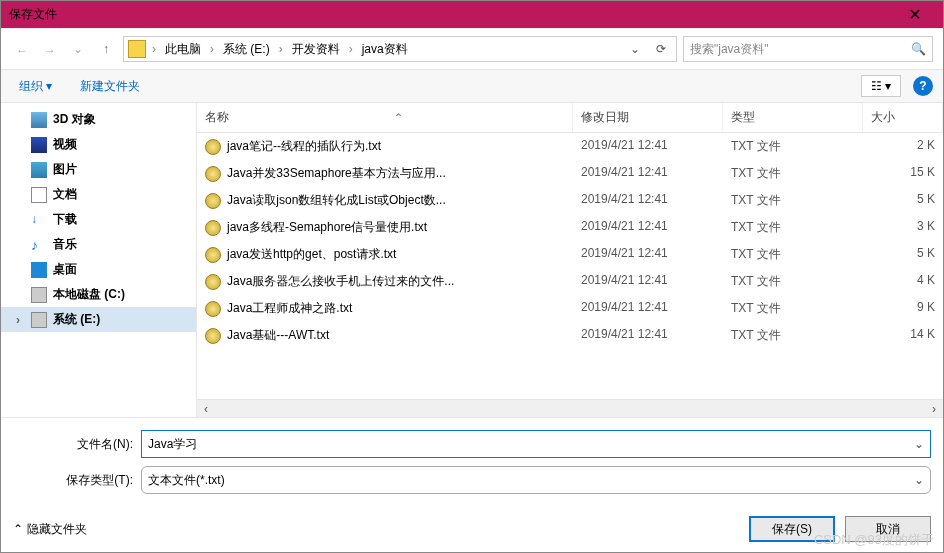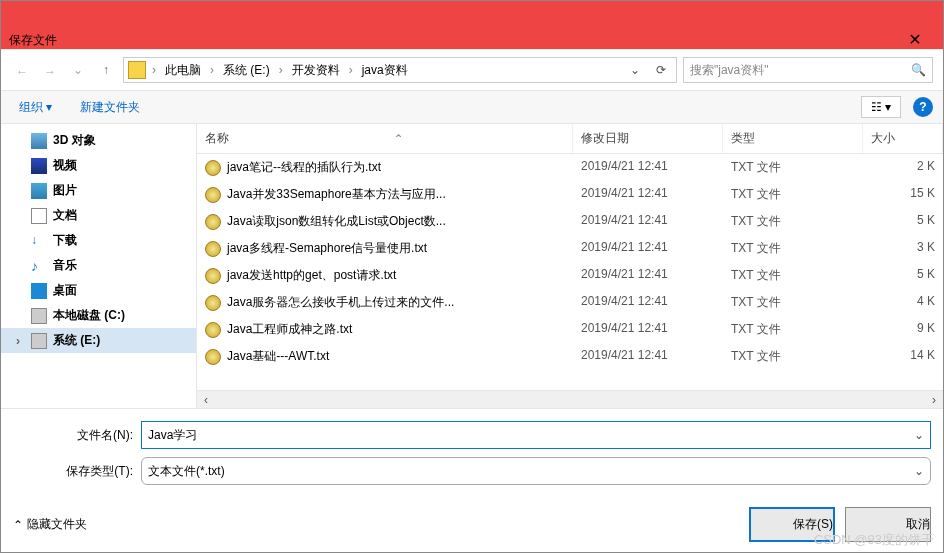--- a/index.html
+++ b/index.html
@@ -1,18 +1,18 @@
 <!DOCTYPE html>
 <html><head>
 <meta charset="utf-8">
 <style>
 * { box-sizing: border-box; margin: 0; padding: 0; font-family: "Microsoft YaHei", "Segoe UI", sans-serif; font-size: 12px; }
 body { background: #fff; width: 944px; height: 553px; border: 1px solid #888; display: flex; flex-direction: column; overflow: hidden; }
 
-.titlebar { height: 49px; background: #ef4444; display: flex; align-items: flex-end; padding: 0 8px; border-bottom: 1px solid #eee; }
+.titlebar { height: 28px; background: #be185d; display: flex; align-items: center; padding: 0 8px; border-bottom: 1px solid #eee; }
 .titlebar .title { flex: 1; font-size: 12px; }
 .titlebar .close { width: 40px; text-align: center; font-size: 16px; cursor: pointer; }
 
 .navbar { height: 40px; display: flex; align-items: center; gap: 6px; padding: 0 10px; }
 .nav-btn { width: 22px; height: 22px; display: flex; align-items: center; justify-content: center; color: #666; cursor: pointer; }
 .nav-btn.disabled { color: #aaa; }
 .breadcrumb-box { flex: 1; height: 26px; border: 1px solid #ccc; background: #fff; display: flex; align-items: center; padding: 0 4px; gap: 4px; }
 .breadcrumb-box .folder-ic { width: 18px; height: 18px; background: #f7d44b; border: 1px solid #c19b1f; }
 .breadcrumb-box .sep { color: #888; padding: 0 2px; }
 .breadcrumb-box .crumb { padding: 0 3px; cursor: pointer; }
@@ -67,21 +67,21 @@
 .bottom { border-top: 1px solid #e6e6e6; padding: 12px 12px 6px; }
 .form-row { display: flex; align-items: center; gap: 8px; margin-bottom: 8px; }
 .form-row .lbl { width: 120px; text-align: right; }
 .form-row .ctrl { flex: 1; height: 28px; border: 1px solid #0b73d2; padding: 0 6px; display: flex; align-items: center; background: #fff; gap: 44px; }
 .form-row .ctrl.type { border-color: #aaa; border-radius: 6px; }
 .ctrl .val { flex: 1; }
 .ctrl .dd { color: #555; cursor: pointer; }
 .footer { display: flex; align-items: center; padding: 8px 12px 10px; gap: 10px; }
 .footer .hide { cursor: pointer; display: flex; align-items: center; gap: 4px; }
 .footer .spring { flex: 1; }
-.btn { min-width: 86px; height: 35px; border: 1px solid #888; background: #e9e9e9; cursor: pointer; text-align: right; }
+.btn { min-width: 86px; height: 26px; border: 1px solid #888; background: #e9e9e9; cursor: pointer; }
 .btn.primary { border: 2px solid #0b73d2; background: #e9e9e9; }
 .watermark { position: absolute; right: 10px; bottom: 4px; color: #ccc; font-size: 13px; pointer-events: none; }
 </style>
 </head>
 <body>
 
 <div class="titlebar">
   <span class="title">保存文件</span>
   <span class="close">✕</span>
 </div>

